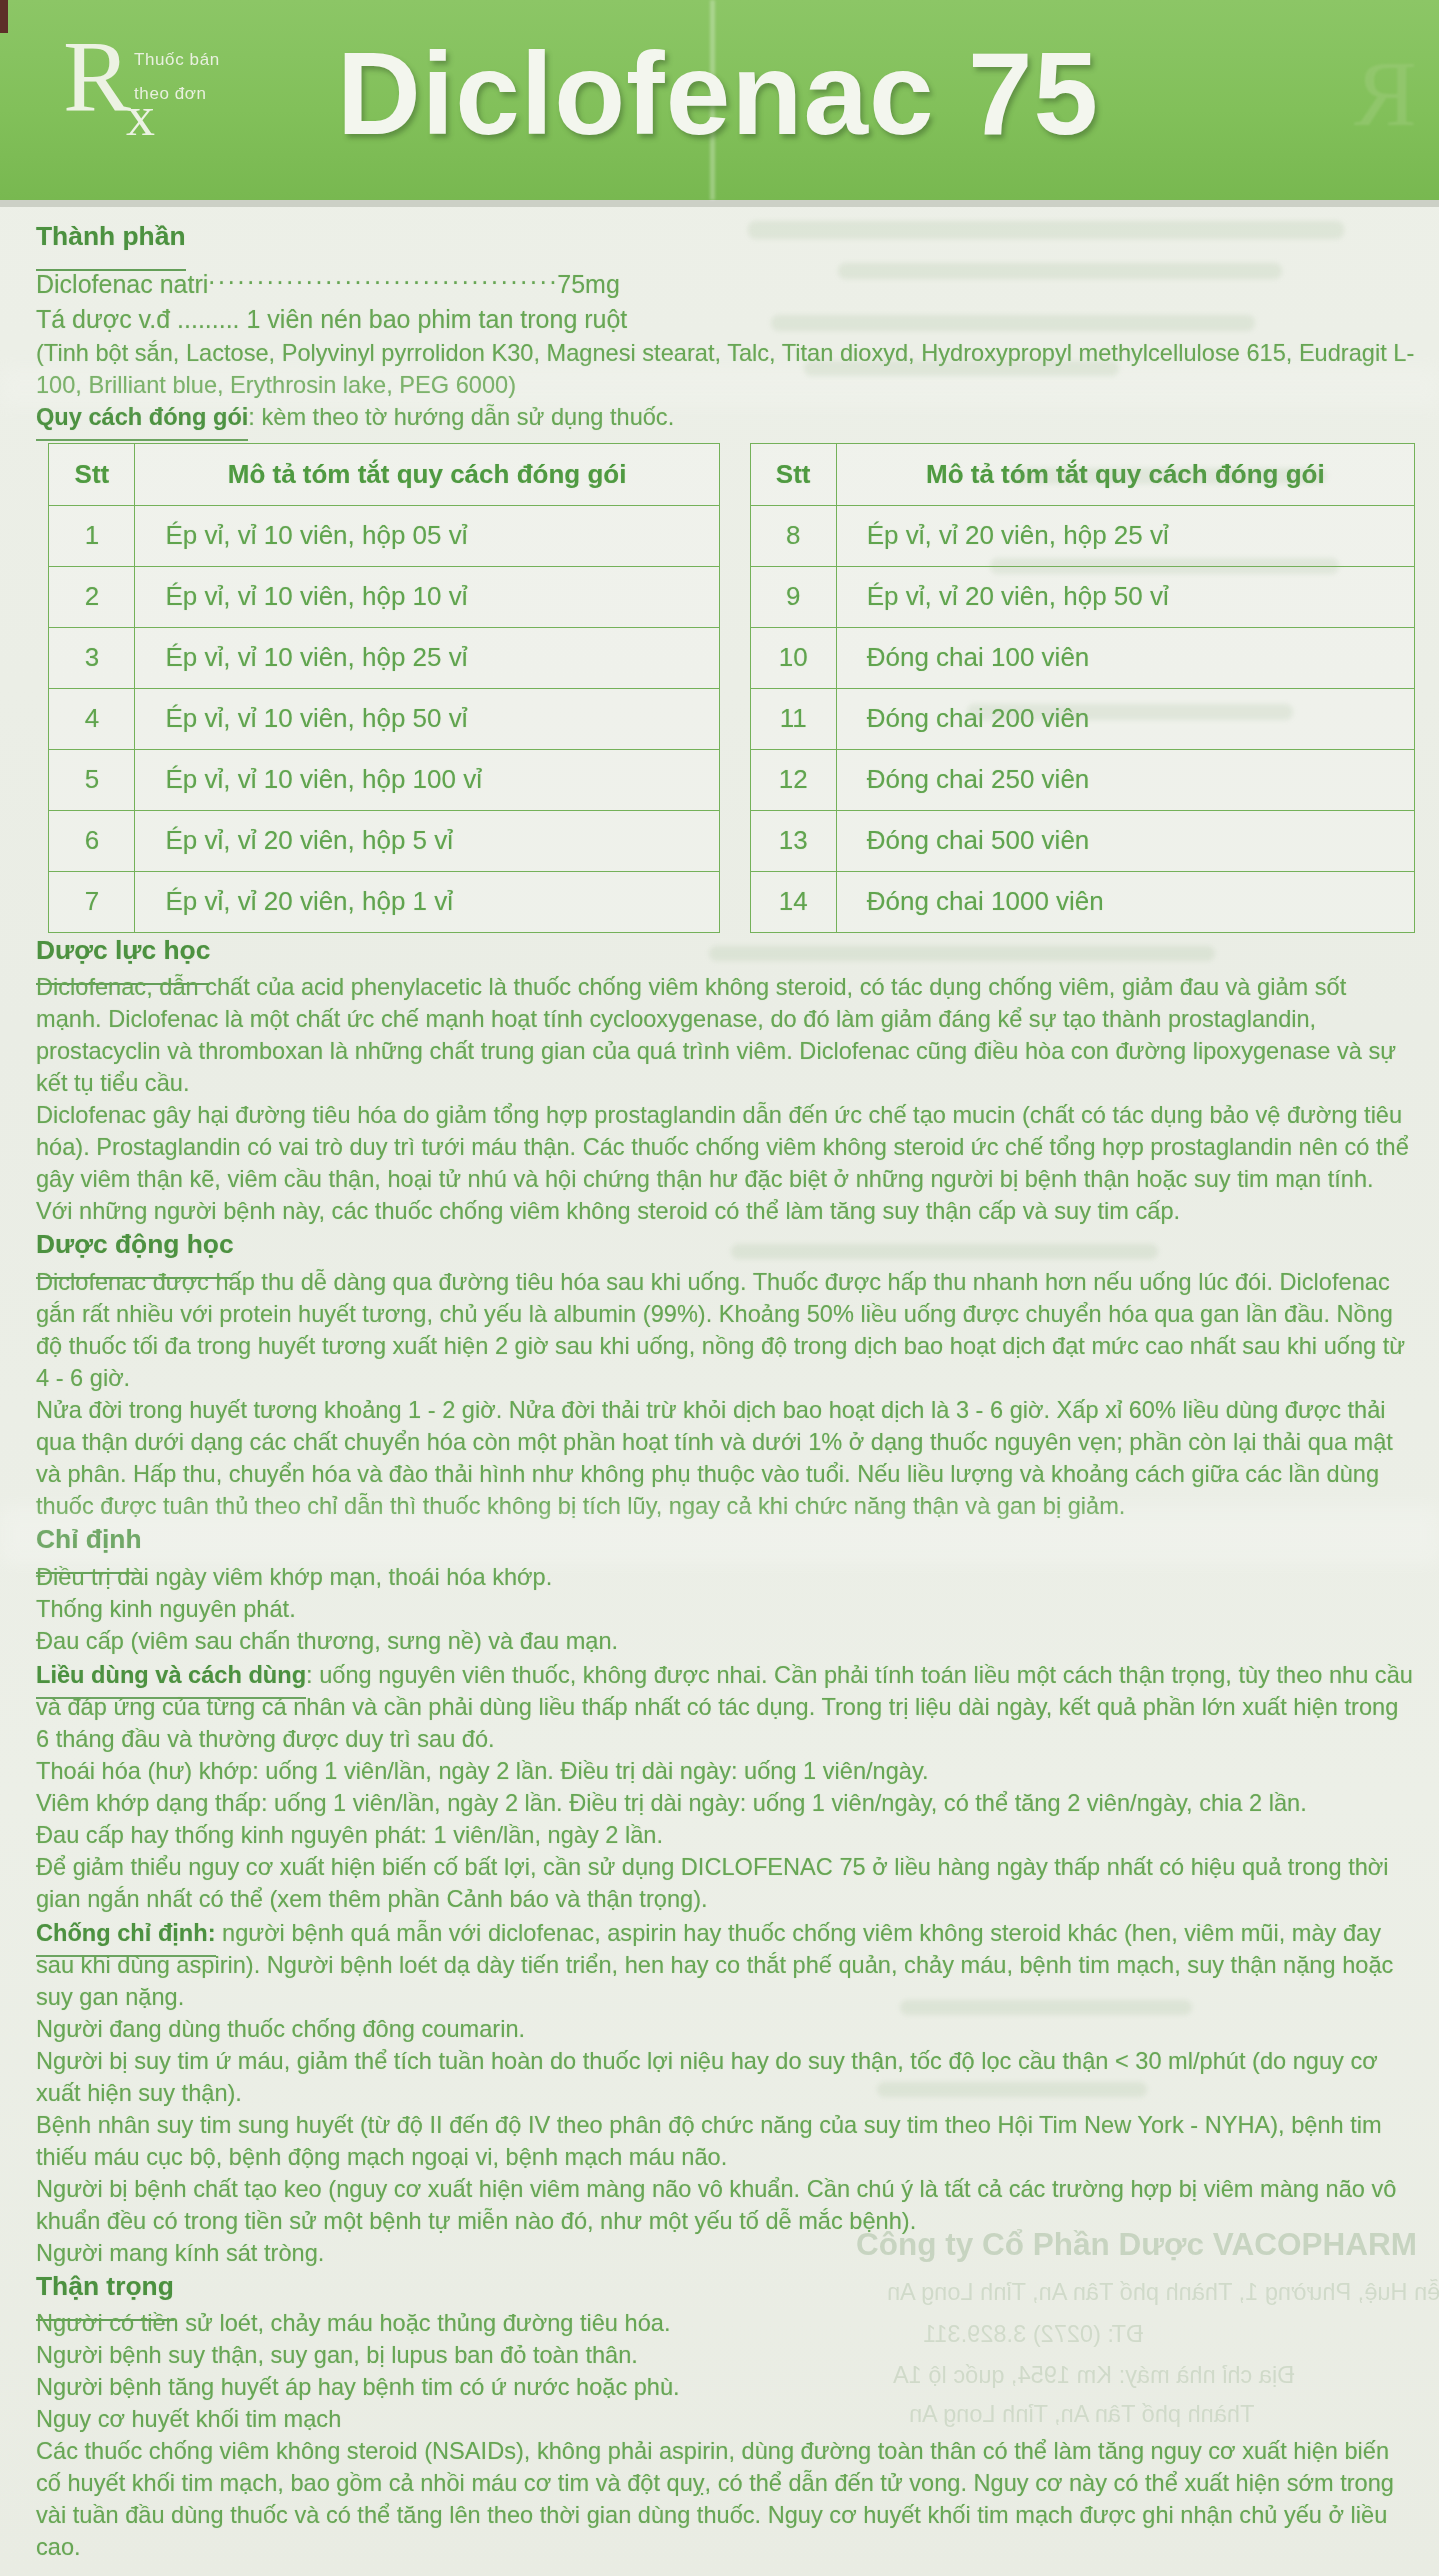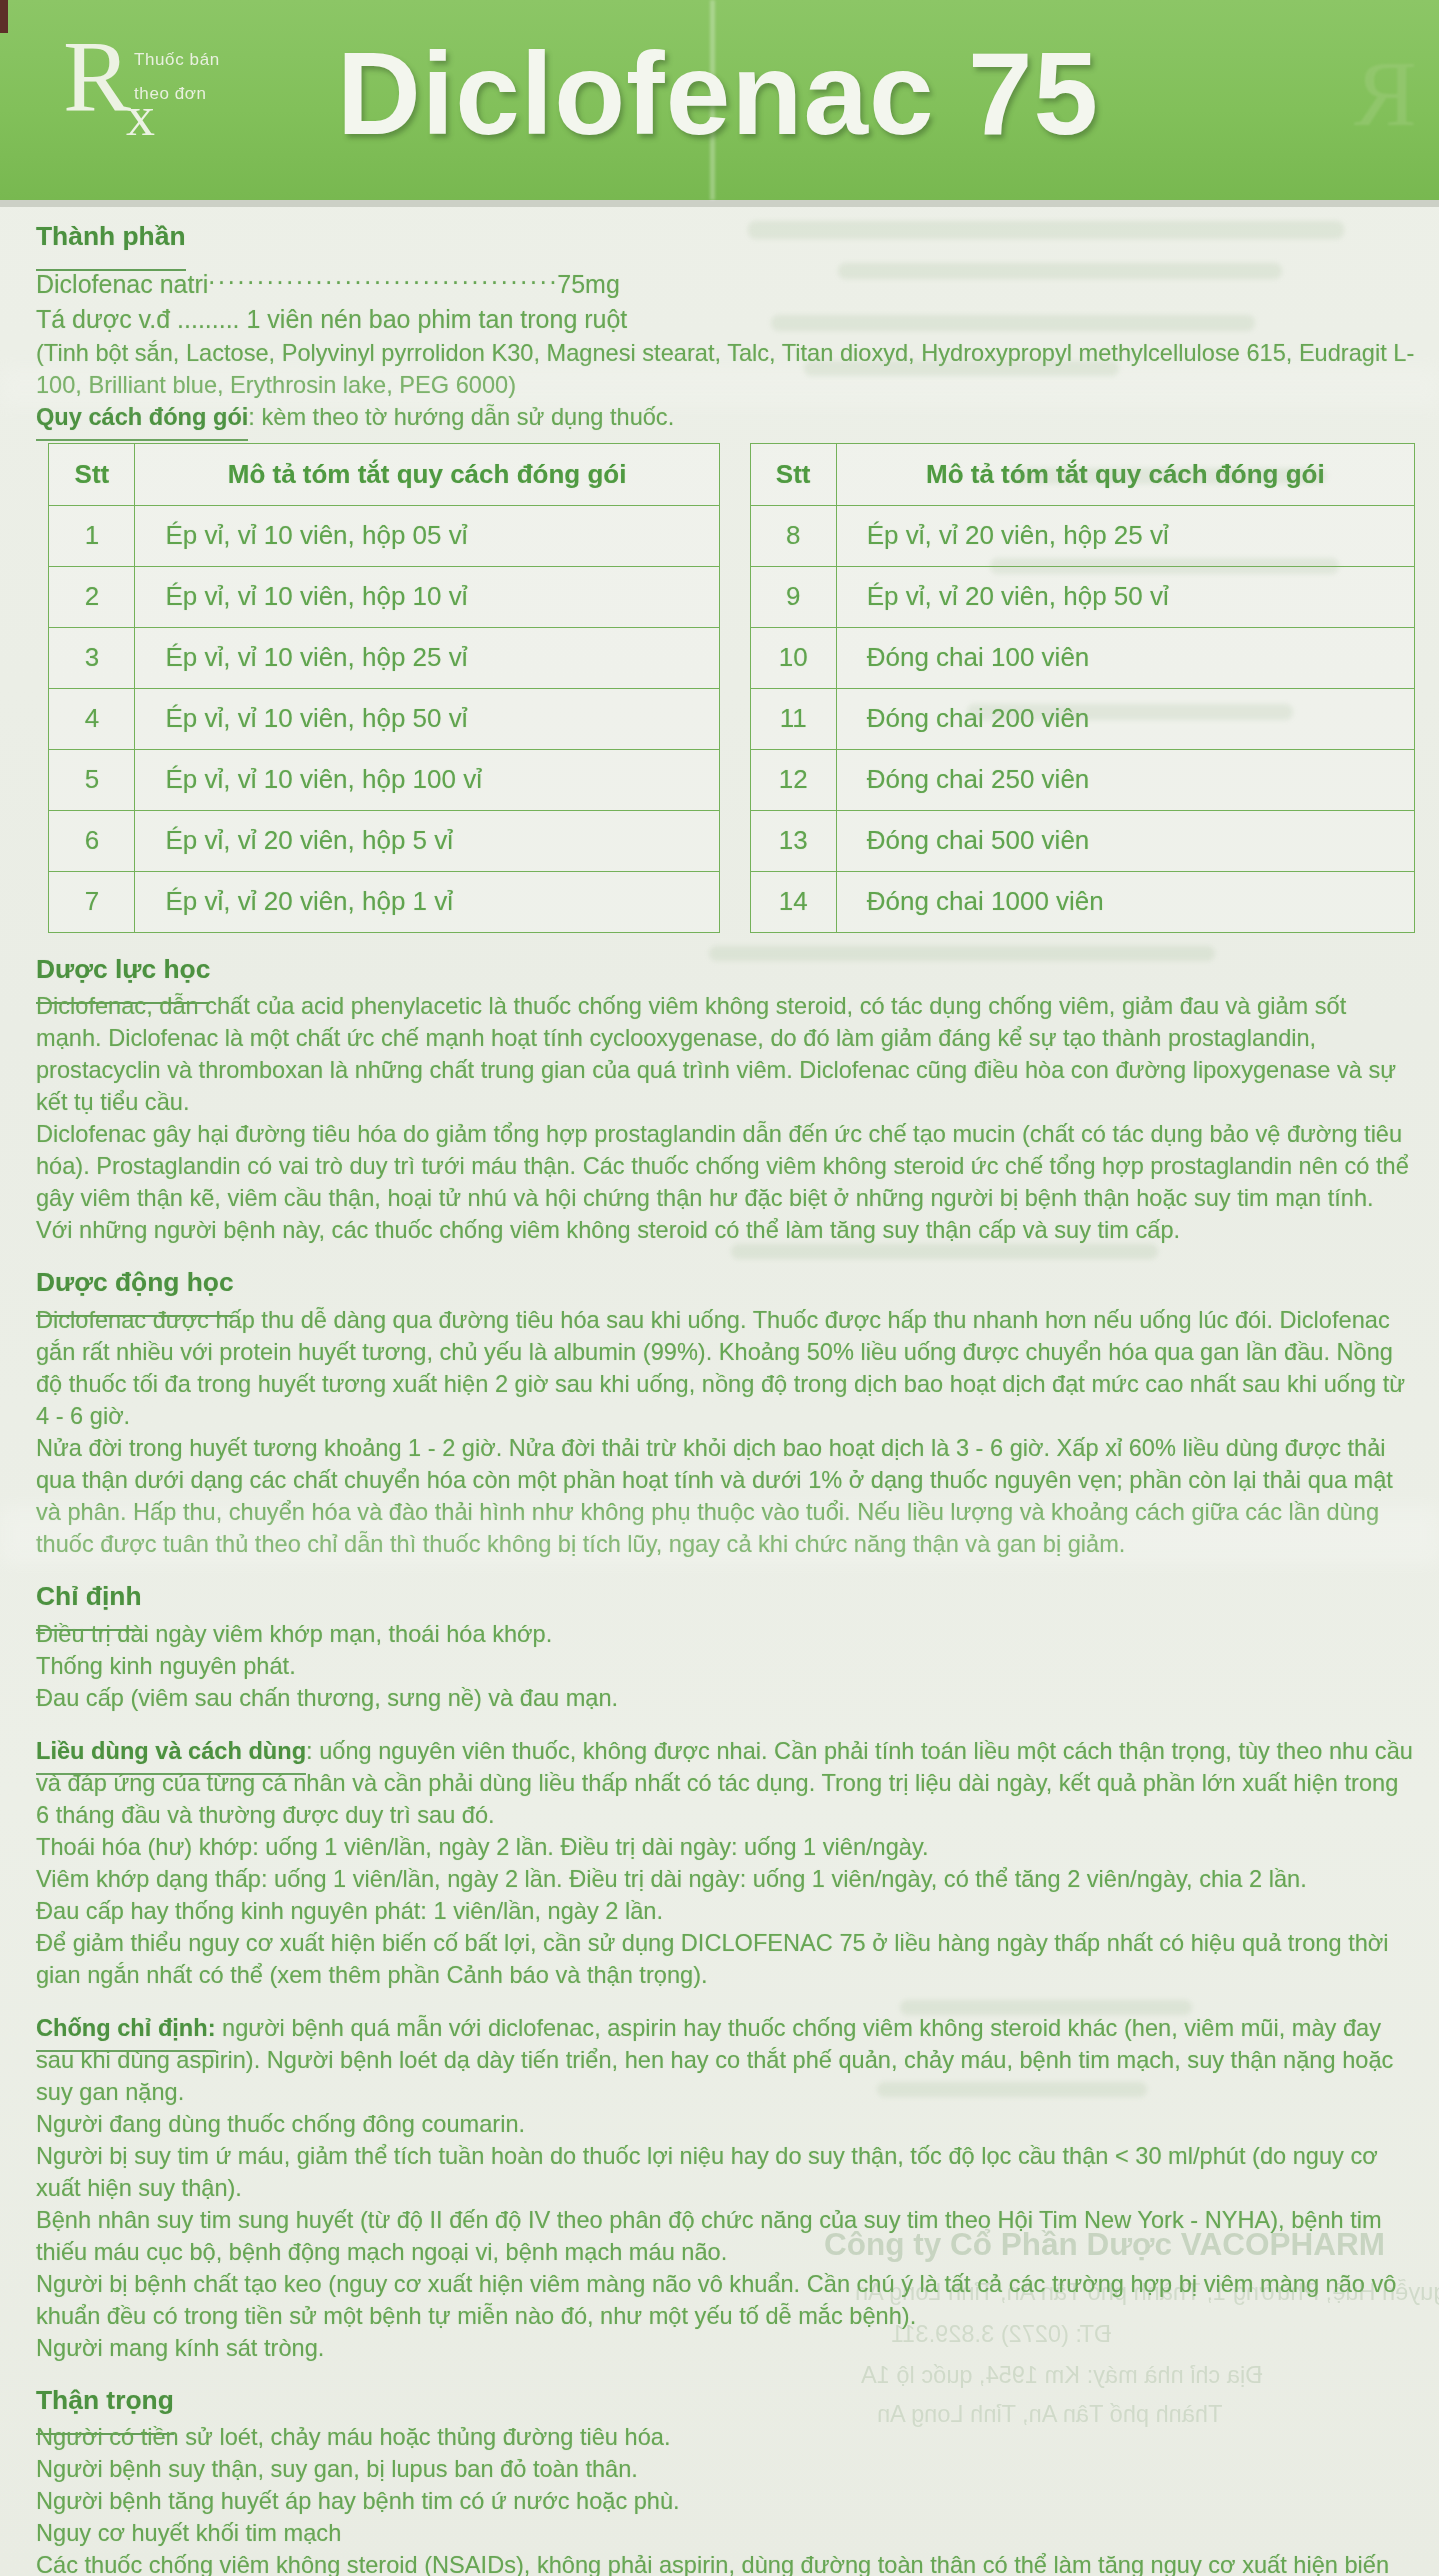--- a/index.html
+++ b/index.html
@@ -25,21 +25,21 @@
   .header-ghost-r{position:absolute;left:1354px;top:39px;font-family:"Liberation Serif",serif;
                   font-size:94px;color:#9ccb79;opacity:0.55;transform:scaleX(-1);
                   filter:blur(1.1px);}
   .strip{height:6.7px;background:#ccd0c6;}
 
   
   main{position:relative;padding:14.6px 25px 0 36px;color:#67a654;
        text-shadow:0 0 1.1px rgba(103,166,84,0.35);}
   .h{font-size:26.4px;font-weight:bold;color:#4c9140;margin:0 0 5.6px 0;}
   .h .u{border-bottom:2.2px solid rgba(76,145,64,0.85);padding-bottom:18px;}
-  .sec{margin-top:21px;}
+  .sec{margin-top:2px;}
   .para,.line{font-size:23.6px;line-height:32px;margin:0;}
   .comp-row{font-size:25px;line-height:35px;white-space:nowrap;}
   .dots{display:inline-block;max-width:349px;overflow:hidden;vertical-align:baseline;
         letter-spacing:2.8px;white-space:nowrap;}
   .ih{font-weight:bold;color:#4c9140;border-bottom:2.2px solid rgba(76,145,64,0.8);
       padding-bottom:9px;}
 
   
   .tables{display:flex;gap:30px;margin:10px 0 0 12.4px;}
   table{border-collapse:collapse;background:rgba(255,255,255,0.22);}
@@ -50,21 +50,21 @@
   td.desc{padding-left:30px;}
   .t-left td.desc,.t-left th.desc{width:568px;}
   .t-right td.desc,.t-right th.desc{width:562px;}
 
   
   .smudge{position:absolute;background:rgba(120,165,105,0.13);filter:blur(2.8px);
           border-radius:7.9px;pointer-events:none;}
   .band{position:absolute;left:0;width:1440px;background:rgba(255,255,255,0.42);
         filter:blur(9px);pointer-events:none;}
   .ghost{position:absolute;color:#80a078;pointer-events:none;filter:blur(0.6px);
-         white-space:nowrap;}
+         white-space:nowrap;margin-left:32px;}
   .ghost.company{left:824px;top:2226px;font-size:31.5px;font-weight:bold;opacity:0.32;}
   .ghost.mirrored{transform:scaleX(-1);font-size:23.6px;opacity:0.24;}
   .g-a1{left:855px;top:2279px;}
   .g-ph{left:891px;top:2321px;}
   .g-a2{left:861px;top:2362px;}
   .g-a3{left:877px;top:2401px;}
 </style>
 </head>
 <body>
 

